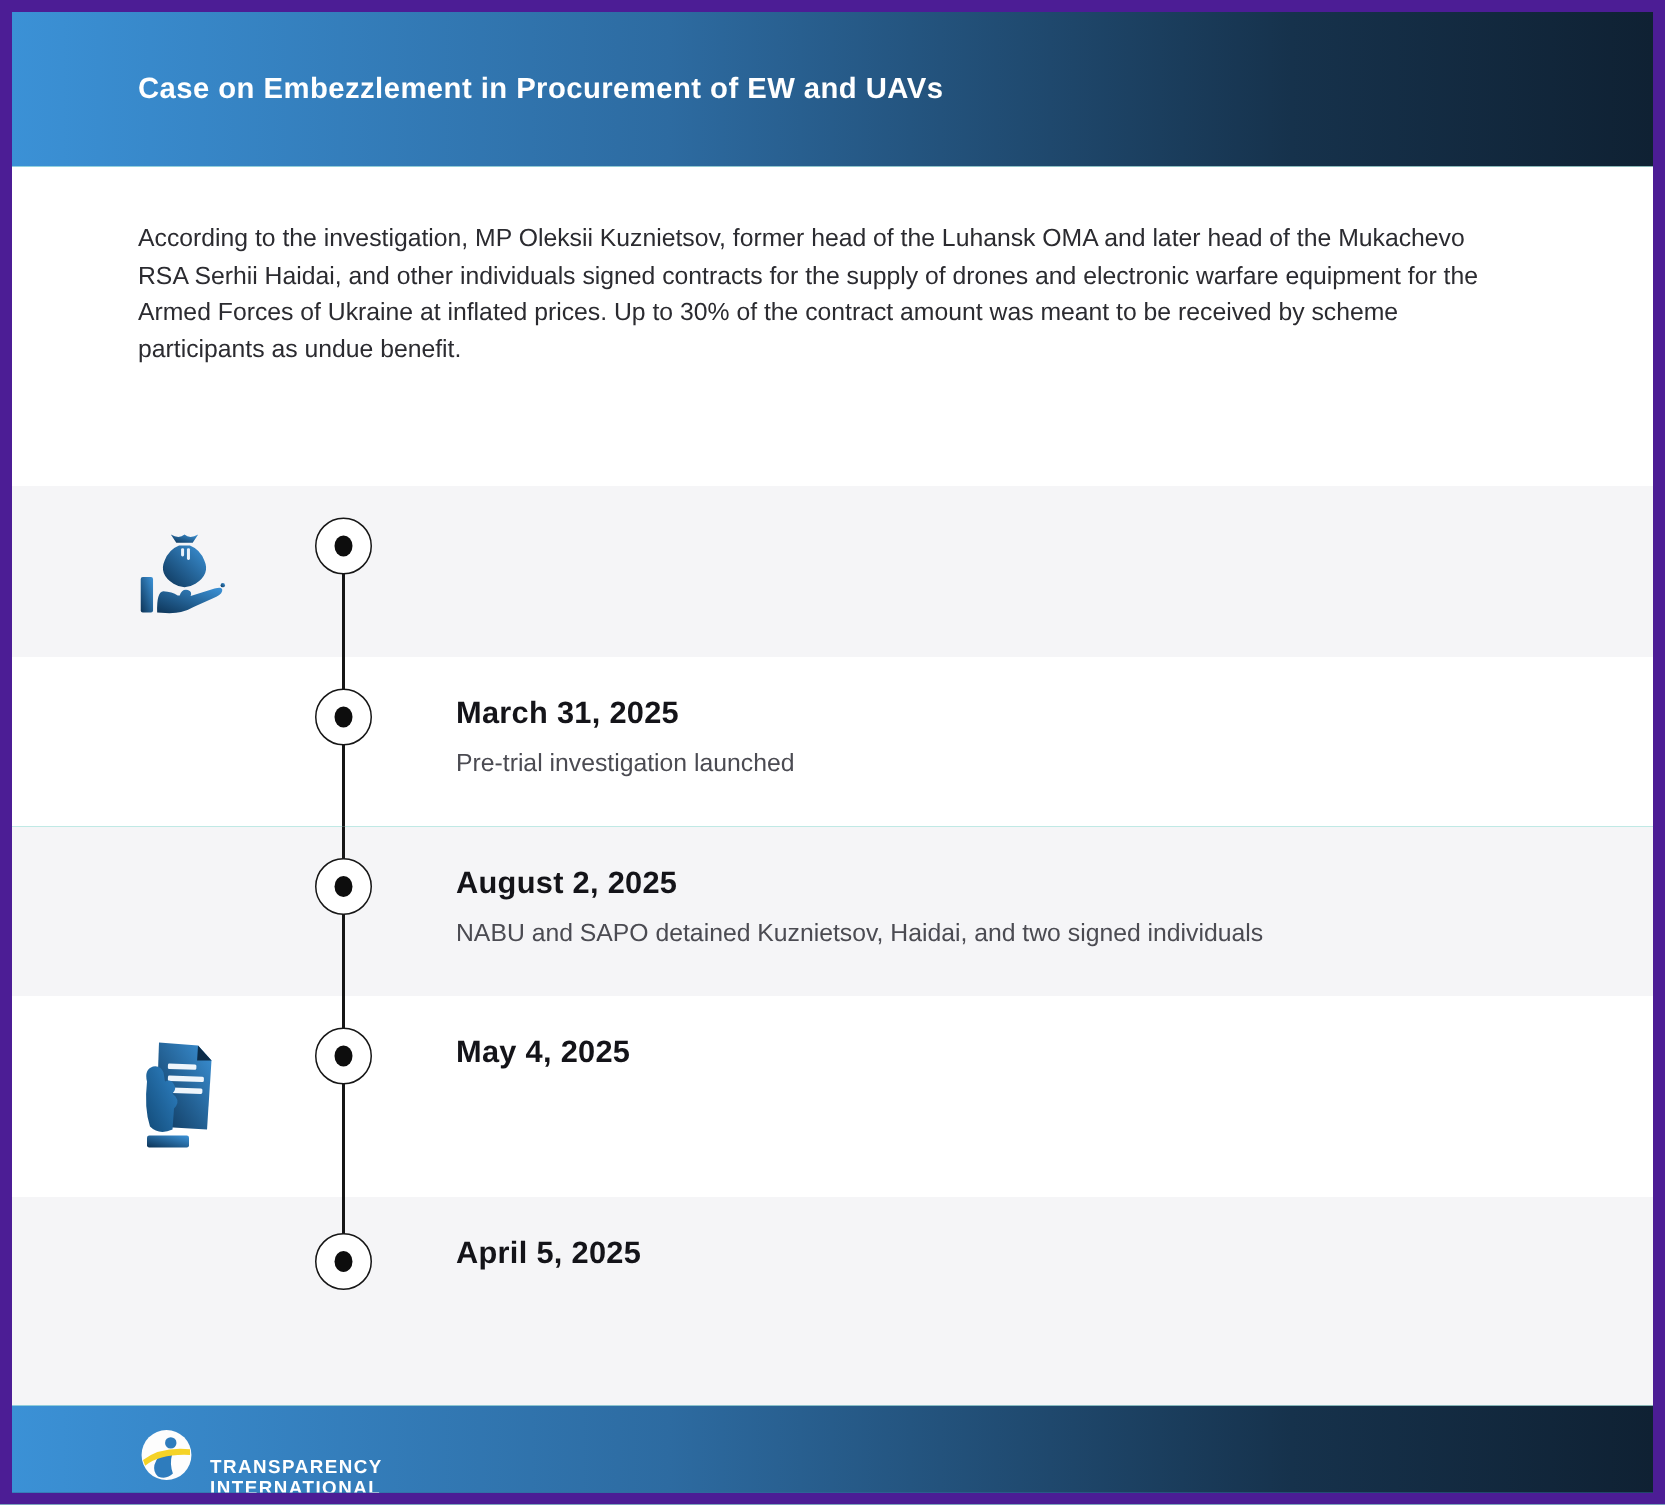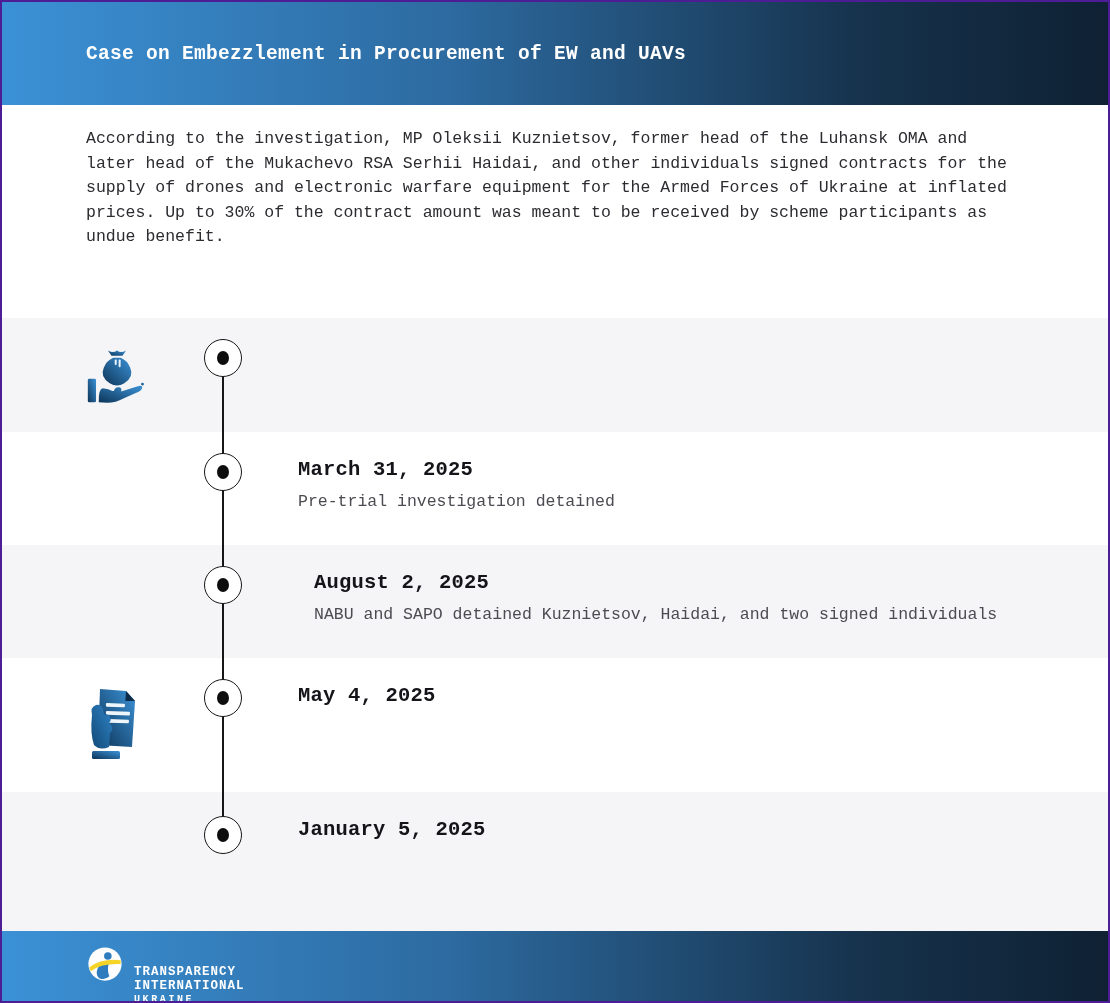--- a/index.html
+++ b/index.html
@@ -1,38 +1,38 @@
 <!DOCTYPE html>
 <html><head>
 <meta charset="utf-8">
 <style>
   html,body { margin:0; padding:0; background:#e8e8e8; }
   .page {
     position:relative;
     width:1110px; height:1003px;
     box-sizing:border-box;
-    border:2px solid #4c1d95;
+    border:8px solid #4c1d95;
     background:#14b8a6;
-    font-family:Liberation Mono, monospace;
+    font-family:Liberation Sans, sans-serif;
     overflow:hidden;
   }
   
   .band { background:linear-gradient(90deg,#3b91d6 0%, #2d6ba1 40%, #16324c 78%, #0f2133 100%); }
   .header { height:103px; display:flex; align-items:center; padding:0 84px; box-sizing:border-box; }
   .header h1 { margin:0; color:#ffffff; font-size:19.5px; font-weight:700; letter-spacing:.3px; }
 
   
-  .intro { height:213px; box-sizing:border-box; padding:22px 96px 0 84px; background:#fff; }
+  .intro { height:213px; box-sizing:border-box; padding:36px 96px 0 84px; background:#fff; }
   .intro p { margin:0; font-size:16.5px; line-height:24.5px; color:#2b2b30; max-width:932px; }
   .intro .charges { margin-top:42px; }
 
   
   .t-row { position:relative; background:#ffffff; }
   .t-row.shaded { background:#f5f5f7; }
-  .r1 { height:114px; } .r2 { height:113px; } .r3 { height:113px;padding-left:16px; } .r4 { height:134px; } .r5 { height:139px; }
+  .r1 { height:114px; } .r2 { height:113px; } .r3 { height:113px; } .r4 { height:134px; } .r5 { height:139px; }
 
   .t-icon { position:absolute; left:84px; top:50%; transform:translateY(-50%); z-index:1; }
   .t-icon svg { display:block; }
 
   .t-line { position:absolute; left:220px; width:2px; background:#161616; z-index:1; }
   .t-line.top { top:0; height:40px; }
   .t-line.bottom { top:40px; bottom:0; }
   .r5 .t-line.top { height:43px; }
 
   .t-node {
@@ -99,21 +99,21 @@
     </div>
 
     <div class="t-row r2">
       <span class="t-line top"></span>
       <span class="t-line bottom"></span>
       <span class="t-node">
           <span class="t-dot"></span>
         </span>
       <div class="t-text">
         <h2 class="t-date">March 31, 2025</h2>
-        <p class="t-desc">Pre-trial investigation detained</p>
+        <p class="t-desc">Pre-trial investigation launched</p>
       </div>
     </div>
 
     <div class="t-row shaded r3">
       <span class="t-line top"></span>
       <span class="t-line bottom"></span>
       <span class="t-node">
           <span class="t-dot"></span>
         </span>
       <div class="t-text">
@@ -155,21 +155,21 @@
         <h2 class="t-date">May 4, 2025</h2>
       </div>
     </div>
 
     <div class="t-row shaded r5">
       <span class="t-line top"></span>
       <span class="t-node">
           <span class="t-dot"></span>
         </span>
       <div class="t-text">
-        <h2 class="t-date">January 5, 2025</h2>
+        <h2 class="t-date">April 5, 2025</h2>
       </div>
     </div>
 
   </section>
 
   <footer class="band footer">
     <div class="logo">
       <span class="logo-mark">
         <svg width="38" height="38" viewBox="0 0 40 40">
           <circle cx="20" cy="20" r="17.5" fill="#fdfdfd"></circle>

